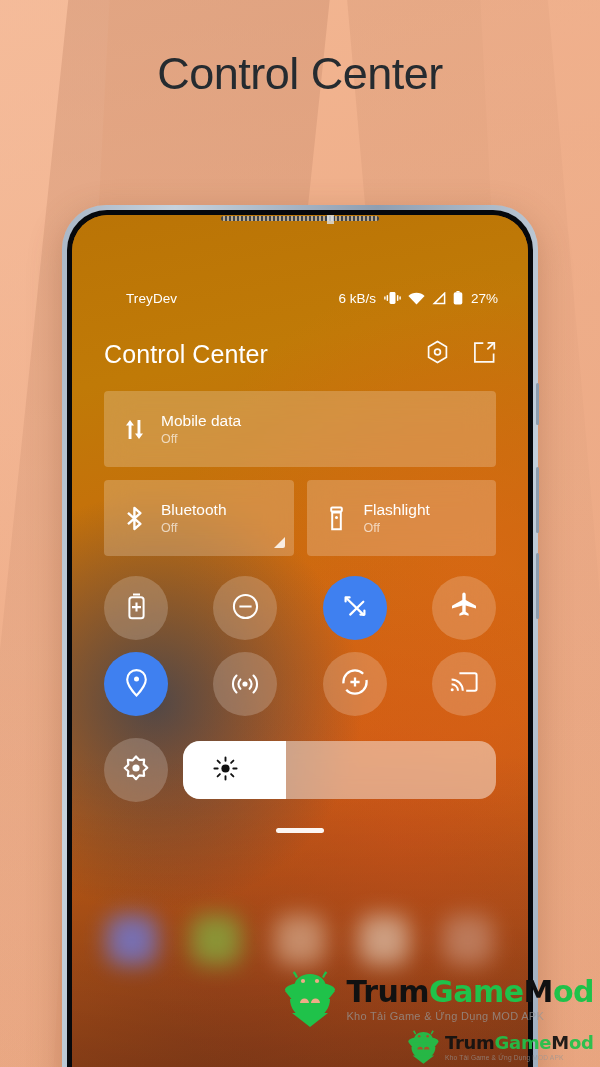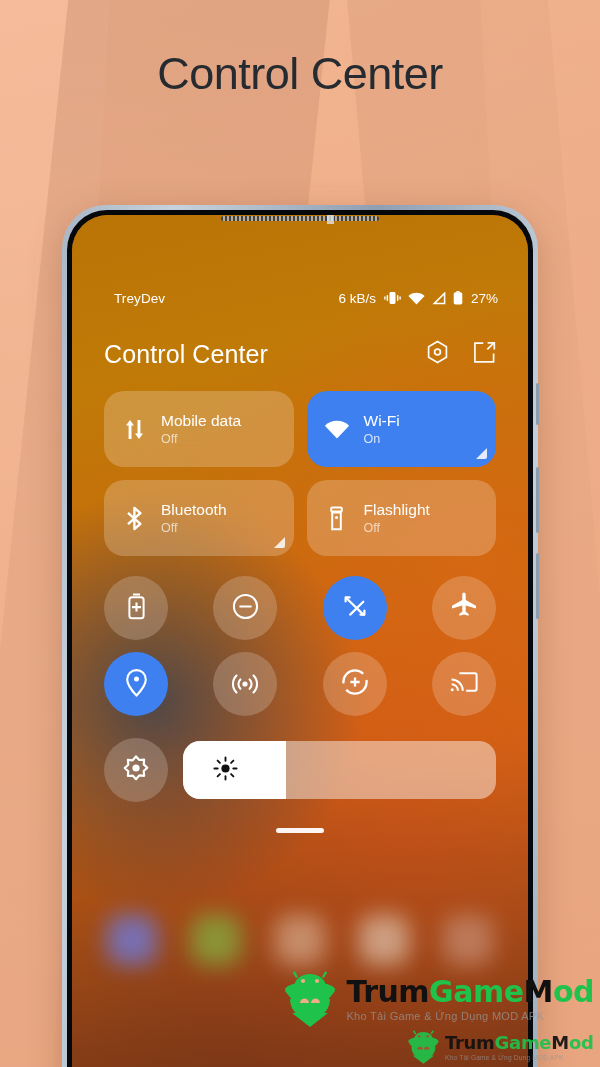--- a/index.html
+++ b/index.html
@@ -165,21 +165,21 @@
     opacity: .8;
   }
   .app-ic {
     width: 50px; height: 50px; border-radius: 14px;
   }
 
   
   .statusbar {
     position: absolute;
     top: 72px;
-    left: 4px; right: 0;
+    left: 16px; right: 0;
     height: 22px;
     display: flex;
     align-items: center;
     padding: 0 30px 0 38px;
     color: #fff;
     font-size: 13.5px;
     z-index: 12;
   }
   .sb-left { flex: 1; letter-spacing: .1px; }
   .sb-right {
@@ -222,21 +222,21 @@
   
   .tile-row {
     display: flex;
     gap: 13px;
     margin-bottom: 13px;
   }
   .tile {
     position: relative;
     flex: 1;
     height: 76px;
-    border-radius: 20px;
+    border-radius: 4px;
     display: flex;
     align-items: center;
     padding-left: 17px;
     box-sizing: border-box;
     overflow: hidden;
     background: rgba(255,255,255,.22);
     backdrop-filter: blur(14px);
     -webkit-backdrop-filter: blur(14px);
   }
   .tile.on {
@@ -447,32 +447,20 @@
                 <svg width="21" height="23" viewBox="0 0 21 23" fill="#fff">
                   <path d="M6 2 2 7.4h2.6V21h2.9V7.4H10L6 2z"></path>
                   <path d="M15 21l4-5.4h-2.6V2h-2.9v13.6H11L15 21z"></path>
                 </svg>
               </span>
               <span class="t-txt">
                 <span class="t-name" style="display:block">Mobile data</span>
                 <span class="t-state" style="display:block">Off</span>
               </span>
             </div>
-            <div class="tile on">
-              <span class="t-ic">
-                <svg width="27" height="21" viewBox="0 0 27 21" fill="#fff">
-                  <path d="M13.5 19.8 0.9 6.5C4.2 3.3 8.6 1.4 13.5 1.4S22.8 3.3 26.1 6.5L13.5 19.8z"></path>
-                </svg>
-              </span>
-              <span class="t-txt">
-                <span class="t-name" style="display:block">Wi-Fi</span>
-                <span class="t-state" style="display:block">On</span>
-              </span>
-              <span class="corner-tri"></span>
-            </div>
           </div>
 
           <div class="tile-row">
             <div class="tile">
               <span class="t-ic">
                 <svg width="19" height="25" viewBox="0 0 19 25" fill="none" stroke="#fff" stroke-width="2.4" stroke-linejoin="round">
                   <path d="M3 6.8 15.4 17.9 9.4 23V2l6 5.1L3 18.2"></path>
                 </svg>
               </span>
               <span class="t-txt">

